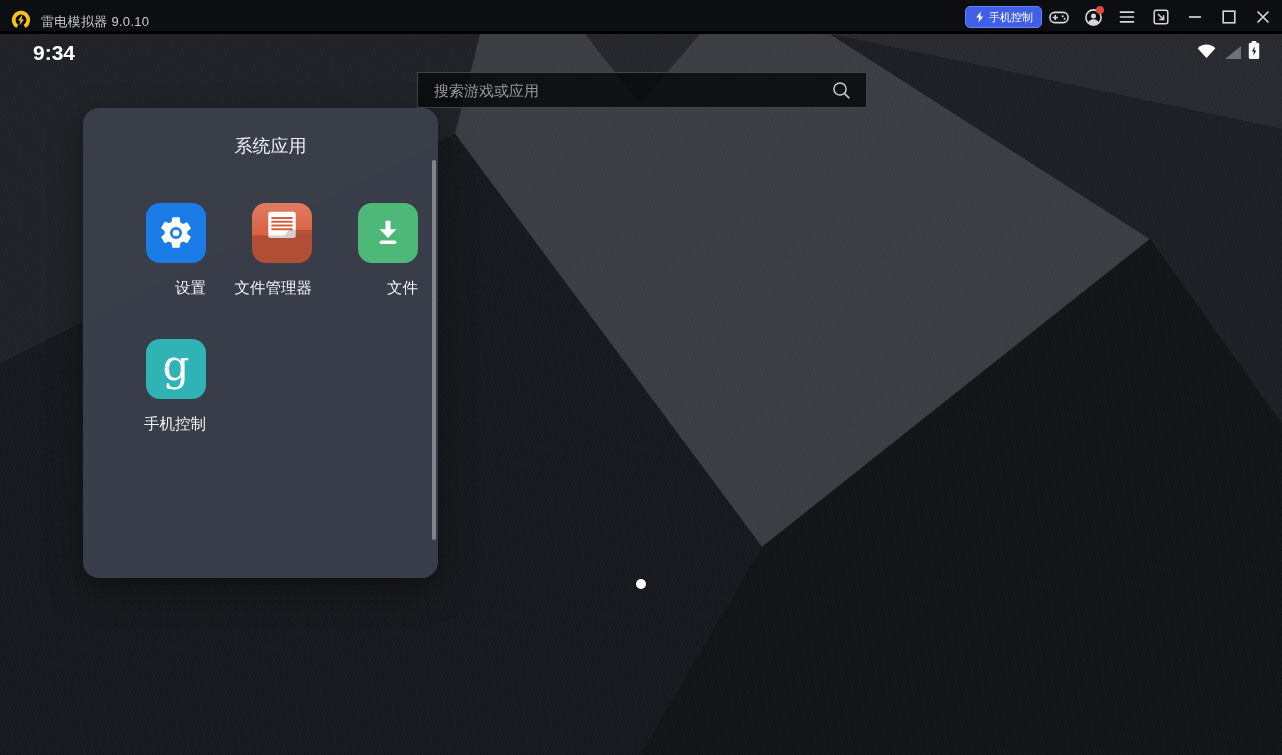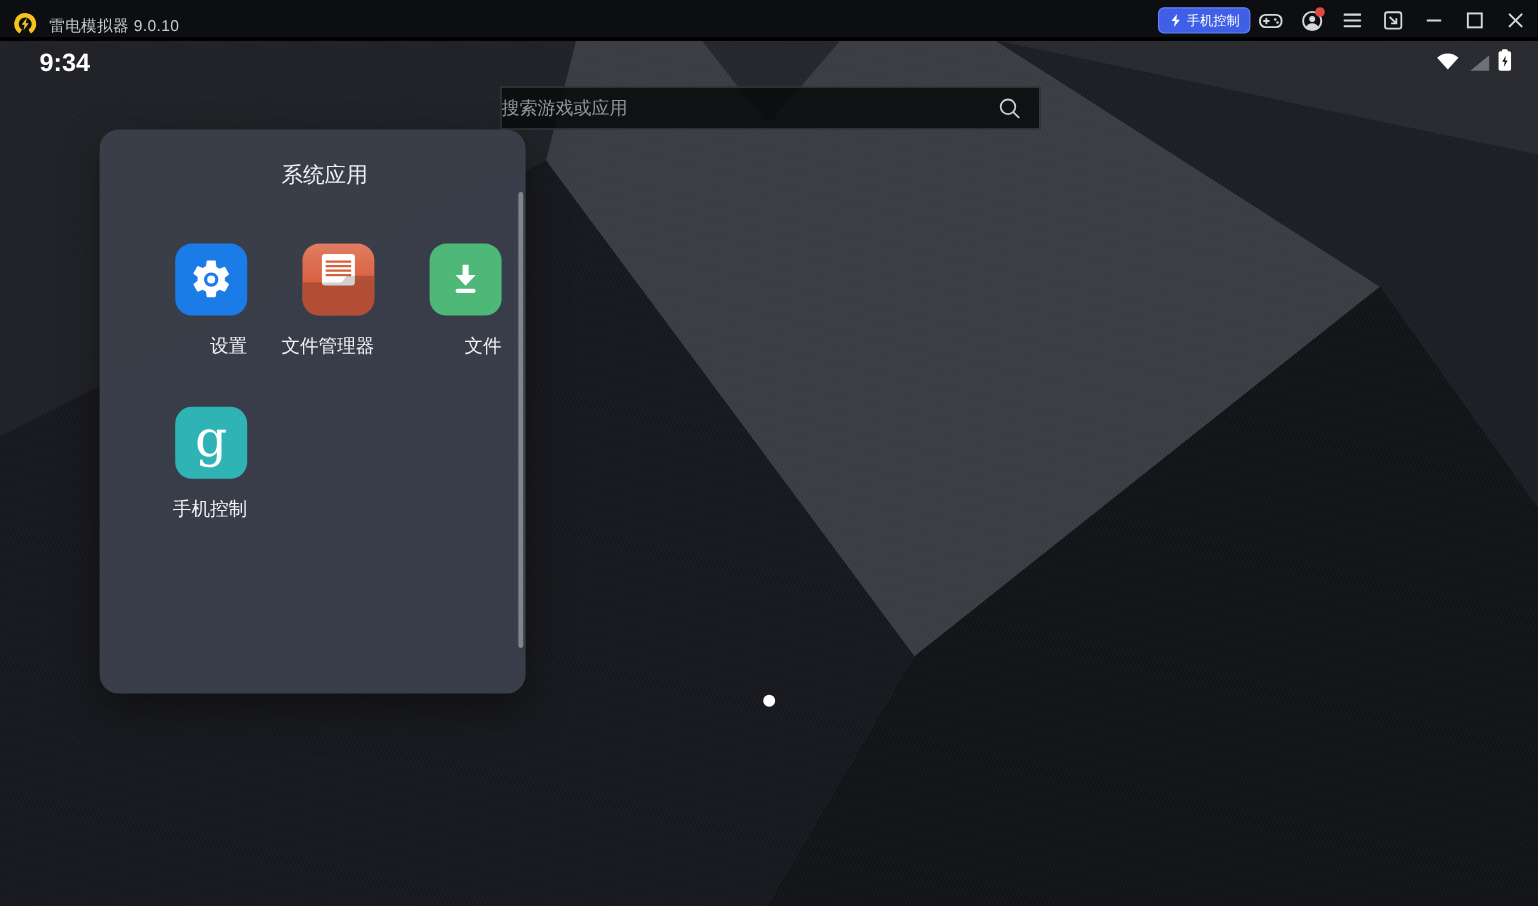--- a/index.html
+++ b/index.html
@@ -30,21 +30,21 @@
     background:repeating-linear-gradient(115deg, rgba(255,255,255,0.018) 0 1px, rgba(0,0,0,0) 1px 3px); }
 
   .clock { position:absolute; left:22px; top:7px; color:#fff; font-size:21px; font-weight:bold;margin-left:11px; }
 
   .status { position:absolute; right:22px; top:6px; display:flex; align-items:flex-end; gap:6px; }
   .status svg { display:block; }
 
   .searchbar { position:absolute; left:417px; top:38px; width:450px; height:36px;
     background:rgba(10,11,13,0.88); border:1px solid #404348; display:flex; align-items:center; }
   .searchbar input { flex:1; background:transparent; border:none; outline:none;
-    color:#d7d9dc; font-size:15px; padding-left:0;
+    color:#d7d9dc; font-size:15px; padding-left:16px;
     font-family:"Liberation Sans","DejaVu Sans",sans-serif; }
   .searchbar input::placeholder { color:#95989c; }
   .search-ic { margin-right:14px; display:flex; }
 
   
   .panel { position:absolute; left:83px; top:74px; width:355px; height:470px;
     background:rgba(58,63,74,0.97); border-radius:16px;
     box-shadow:0 12px 34px rgba(0,0,0,0.4); }
   .panel-title { margin-top:26px; text-align:center; color:#eef0f3; font-size:18px;padding-left:20px; }
   .apps-grid { position:absolute; left:17px; top:95px; display:grid;

